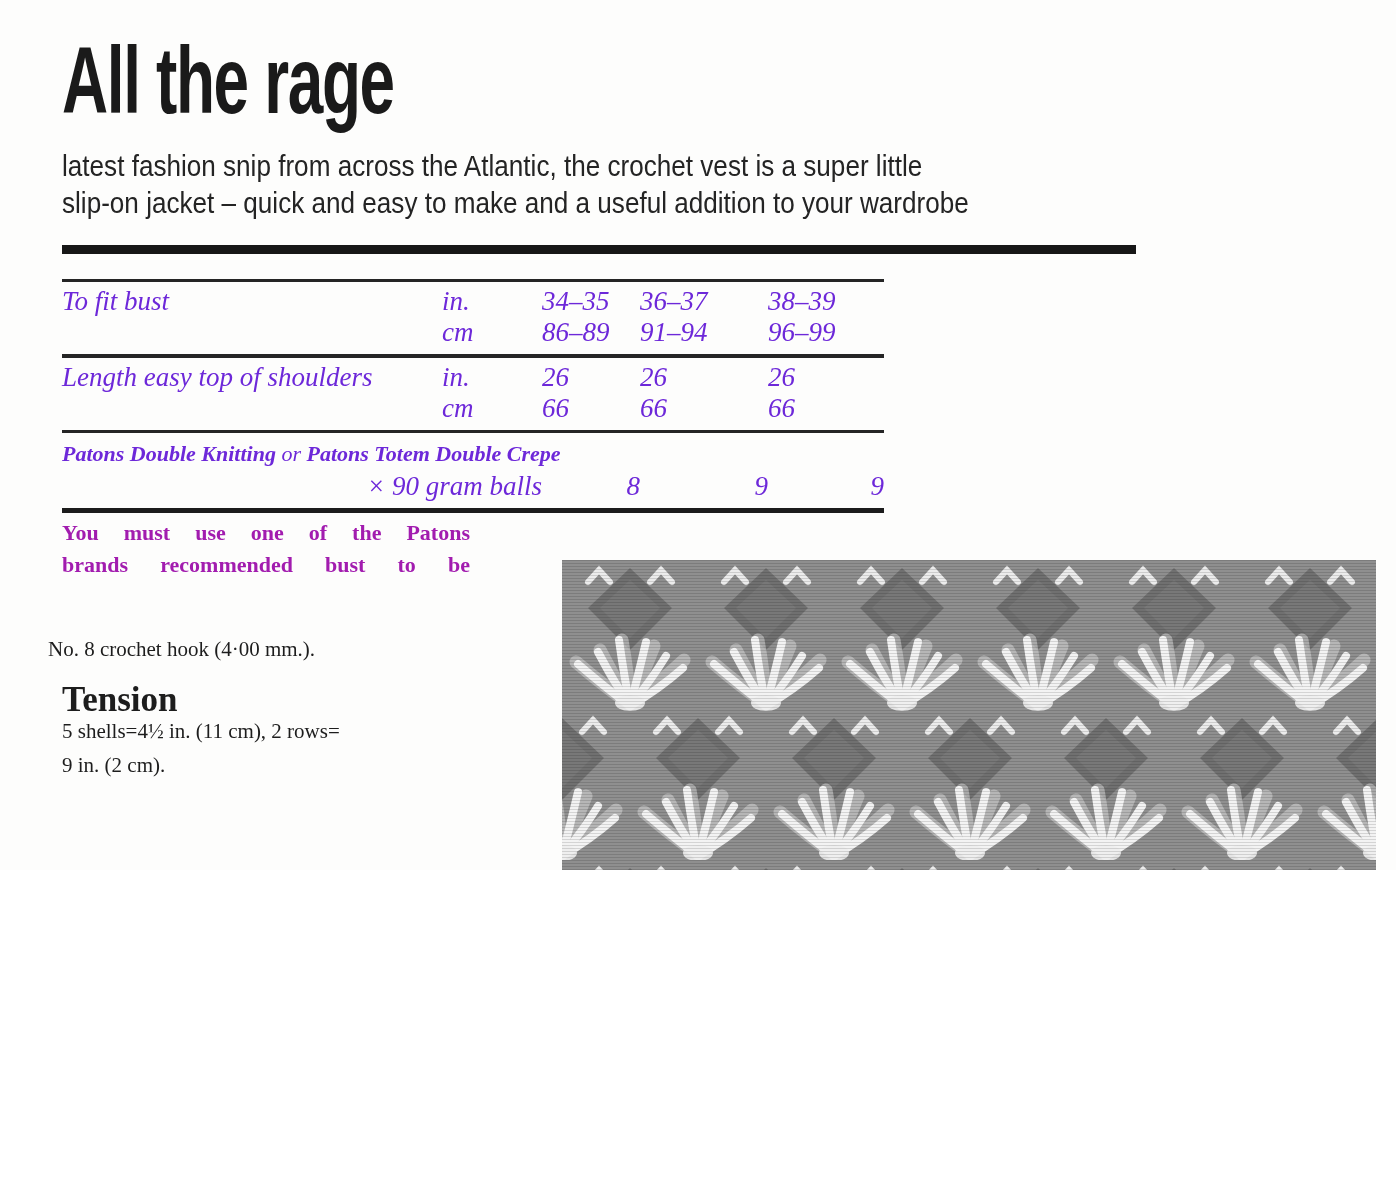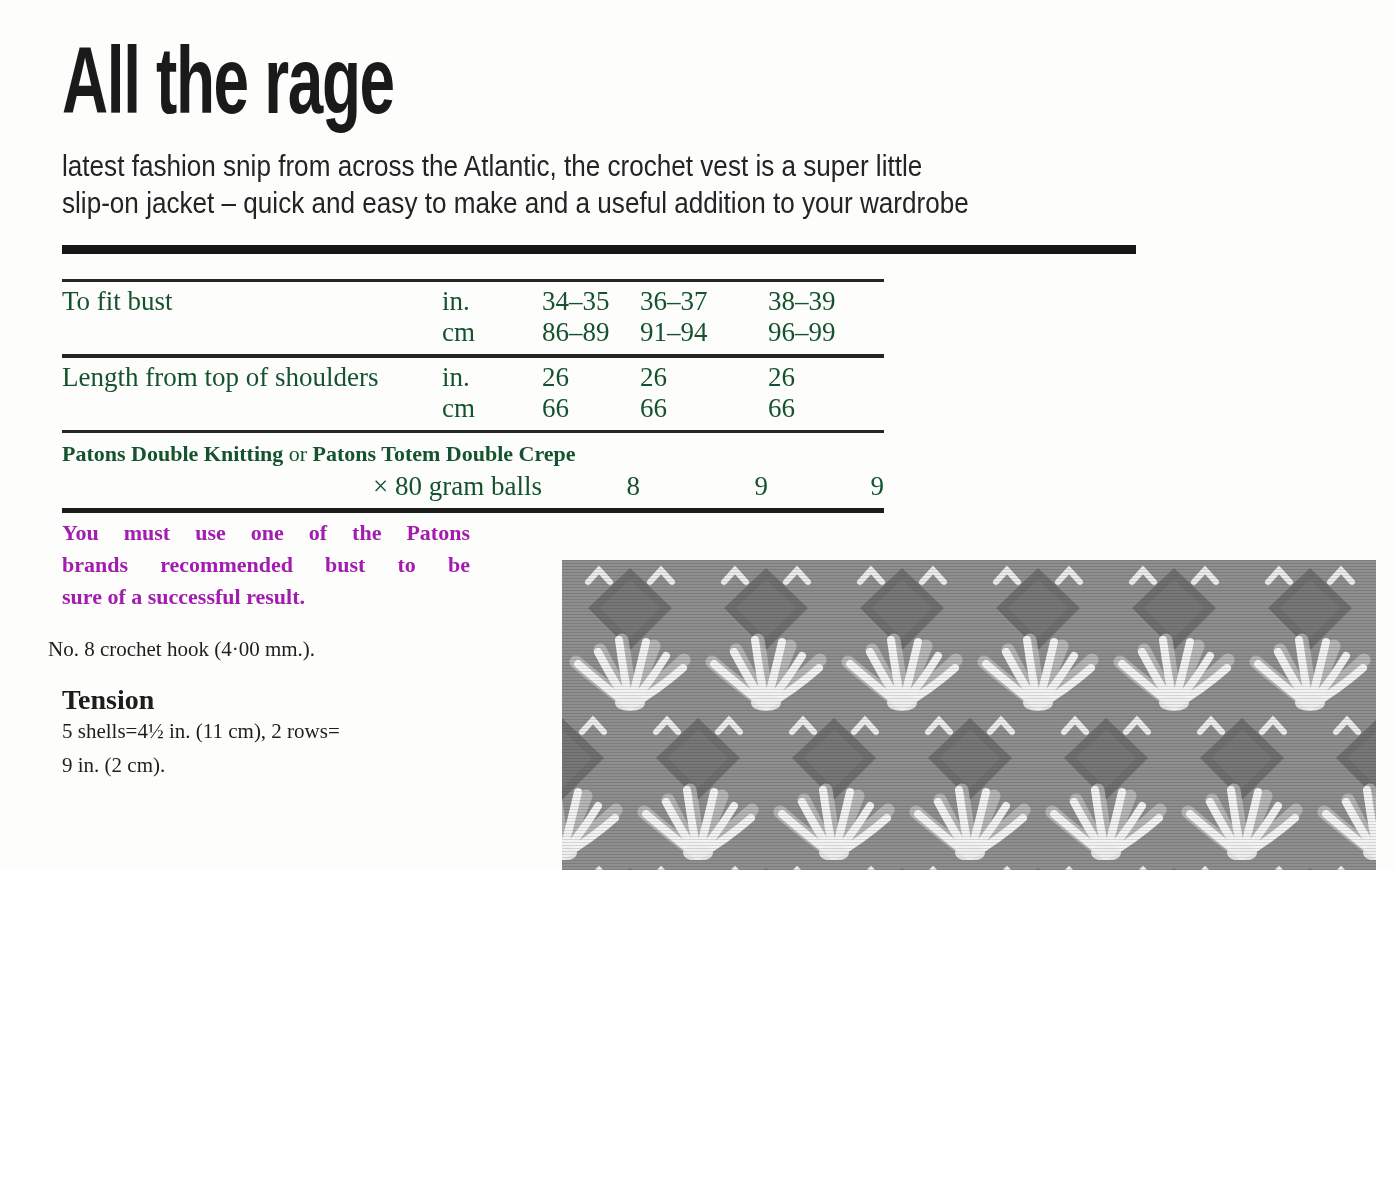--- a/index.html
+++ b/index.html
@@ -56,21 +56,22 @@
   }
 
   
   .size-table {
     position: absolute;
     left: 62px;
     top: 279px;
     width: 822px;
     font-size: 27px;
     line-height: 31px;
-    color: #14532d;
+    color: #6d28d9;
+    font-style: italic;
   }
   .trule { border: 0; margin: 0; background: #252525; height: 3px; }
   .trule.mid { height: 4px; }
   .trule.bottom { height: 5px; background: #1c1c1c; }
   .trow {
     display: grid;
     grid-template-columns: 380px 100px 98px 128px 116px;
     align-items: baseline;
   }
   .trow .label { text-align: left; }
@@ -111,21 +112,21 @@
     top: 633px;
     font-size: 21px;
     line-height: 32px;
     white-space: nowrap;
   }
   .tension-heading {
     position: absolute;
     left: 62px;
     top: 684px;
     font-weight: bold;
-    font-size: 28px;
+    font-size: 35px;
     line-height: 32px;
   }
   .tension-text {
     position: absolute;
     left: 62px;
     top: 714px;
     font-size: 21px;
     line-height: 34px;
     white-space: nowrap;
   }
@@ -172,21 +173,21 @@
         <span class="val">86–89</span>
         <span class="val">91–94</span>
         <span class="val">96–99</span>
       </div>
     </div>
 
     <div class="trule mid"></div>
 
     <div class="tgroup">
       <div class="trow">
-        <span class="label">Length from top of shoulders</span>
+        <span class="label">Length easy top of shoulders</span>
         <span class="unit">in.</span>
         <span class="val">26</span>
         <span class="val">26</span>
         <span class="val">26</span>
       </div>
       <div class="trow">
         <span class="label"></span>
         <span class="unit">cm</span>
         <span class="val">66</span>
         <span class="val">66</span>
@@ -194,34 +195,33 @@
       </div>
     </div>
 
     <div class="trule"></div>
 
     <div class="tgroup">
       <div class="yarn-line">
         <span>Patons Double Knitting</span><span class="plain"> or </span><span>Patons Totem Double Crepe</span>
       </div>
       <div class="balls-row">
-        <span class="blabel">× 80 gram balls</span>
+        <span class="blabel">× 90 gram balls</span>
         <span class="val">8</span>
         <span class="val">9</span>
         <span class="val">9</span>
       </div>
     </div>
 
     <div class="trule bottom"></div>
   </div>
 
   <div class="warning">
     <div class="jline">You must use one of the Patons</div>
     <div class="jline">brands recommended bust to be</div>
-    <div class="lline">sure of a successful result.</div>
   </div>
 
   <div class="hook-note">No. 8 crochet hook (4·00 mm.).</div>
 
   <div class="tension-heading">Tension</div>
   <div class="tension-text">
     <div>5 shells=4½ in. (11 cm), 2 rows=</div>
     <div>9 in. (2 cm).</div>
   </div>
 

